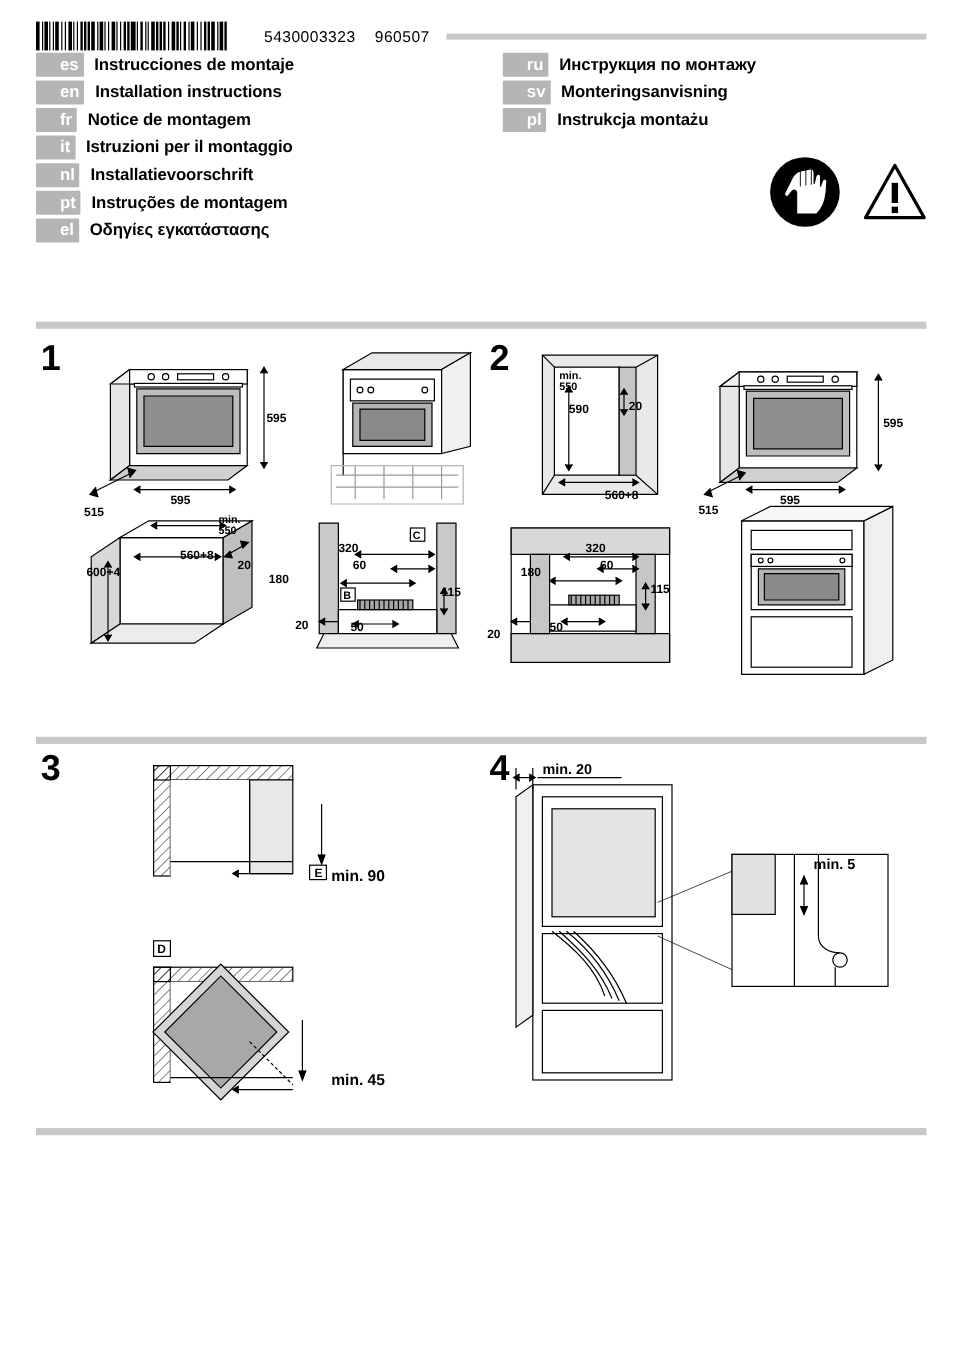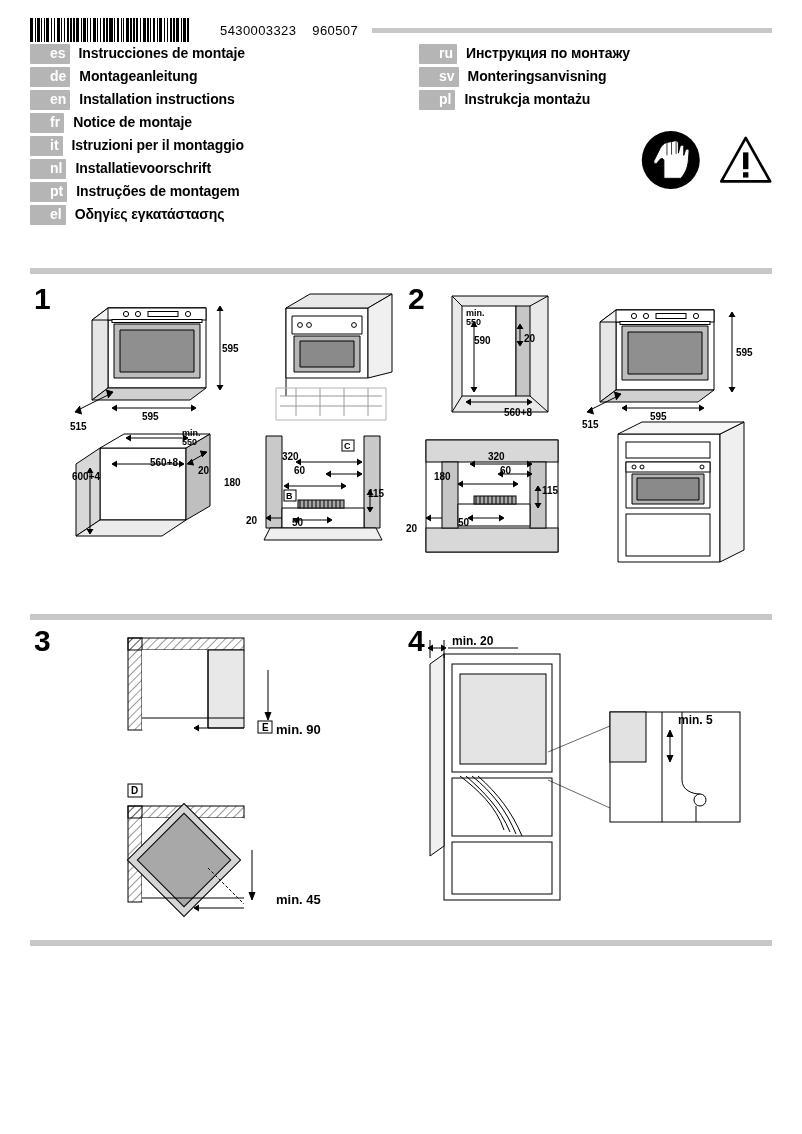--- a/index.html
+++ b/index.html
@@ -152,30 +152,26 @@
     <div class="header-rule"></div>
   </div>
 
   <div class="lang-block">
     <div class="lang-col left">
       <div class="lang-row">
         <span class="lang-code">es</span>
         <span class="lang-name">Instrucciones de montaje</span>
       </div>
       <div class="lang-row">
-        <span class="lang-code">de</span>
-        <span class="lang-name">Montageanleitung</span>
-      </div>
-      <div class="lang-row">
         <span class="lang-code">en</span>
         <span class="lang-name">Installation instructions</span>
       </div>
       <div class="lang-row">
         <span class="lang-code">fr</span>
-        <span class="lang-name">Notice de montaje</span>
+        <span class="lang-name">Notice de montagem</span>
       </div>
       <div class="lang-row">
         <span class="lang-code">it</span>
         <span class="lang-name">Istruzioni per il montaggio</span>
       </div>
       <div class="lang-row">
         <span class="lang-code">nl</span>
         <span class="lang-name">Installatievoorschrift</span>
       </div>
       <div class="lang-row">

